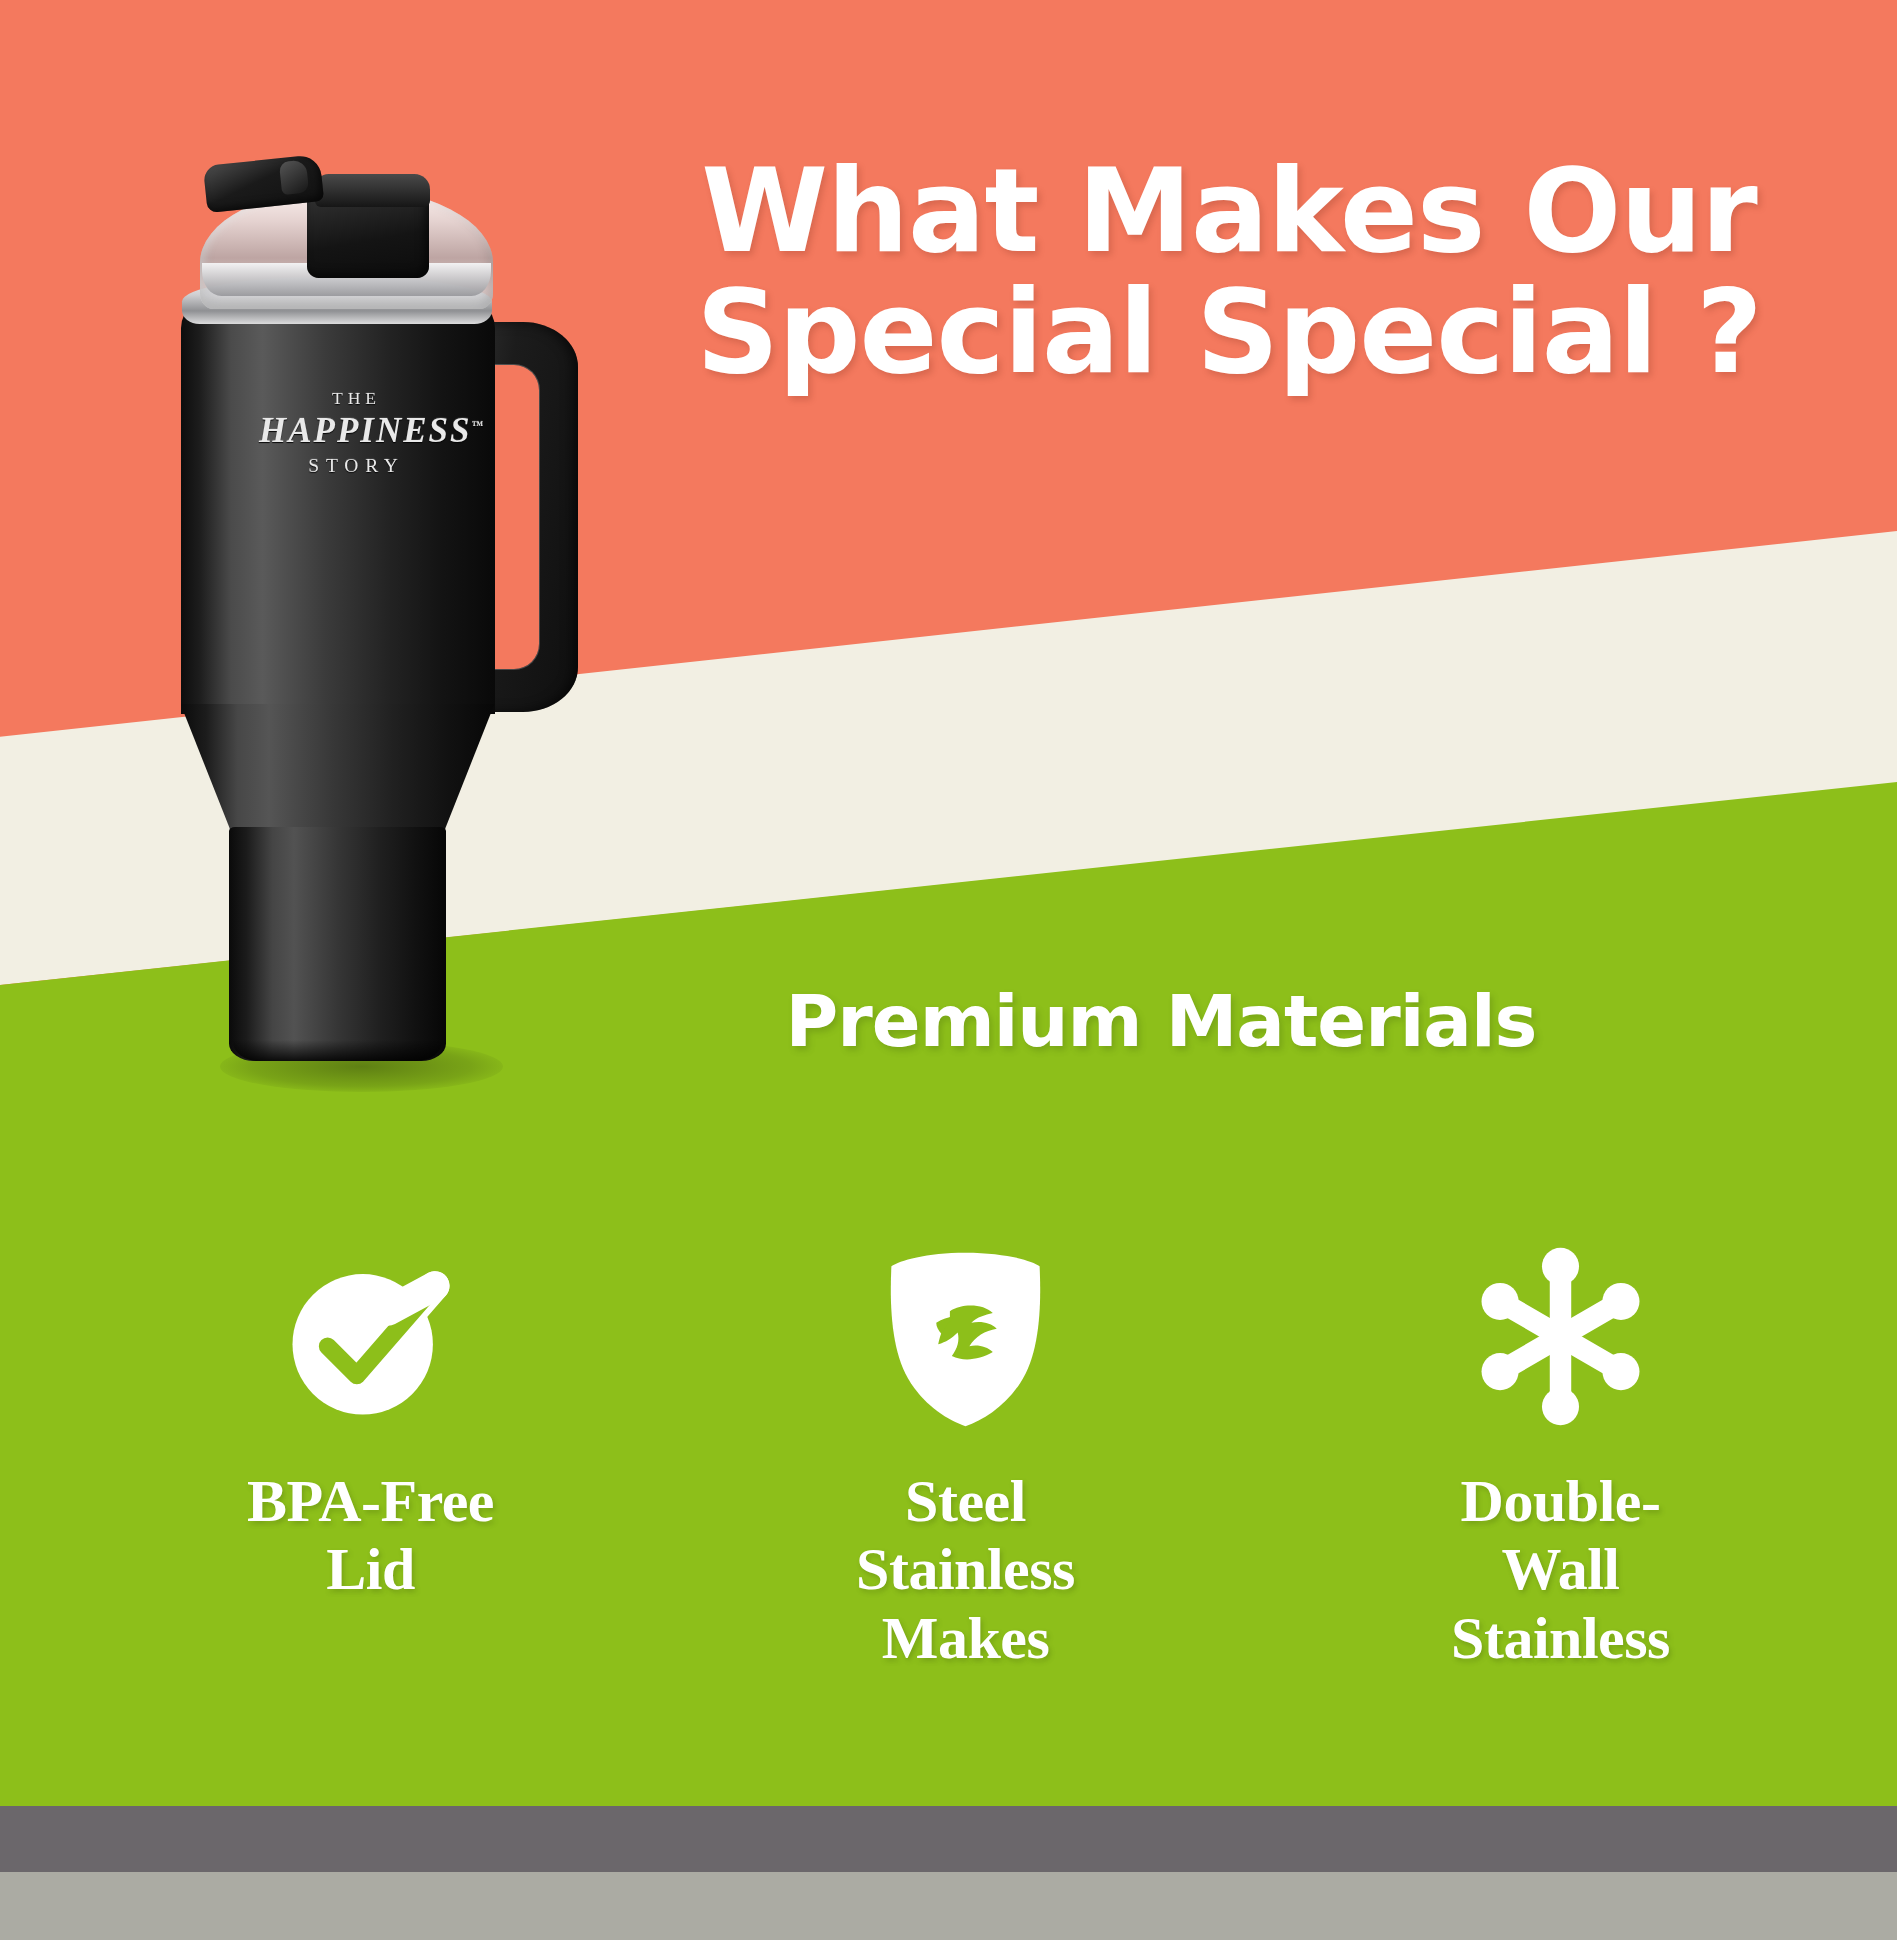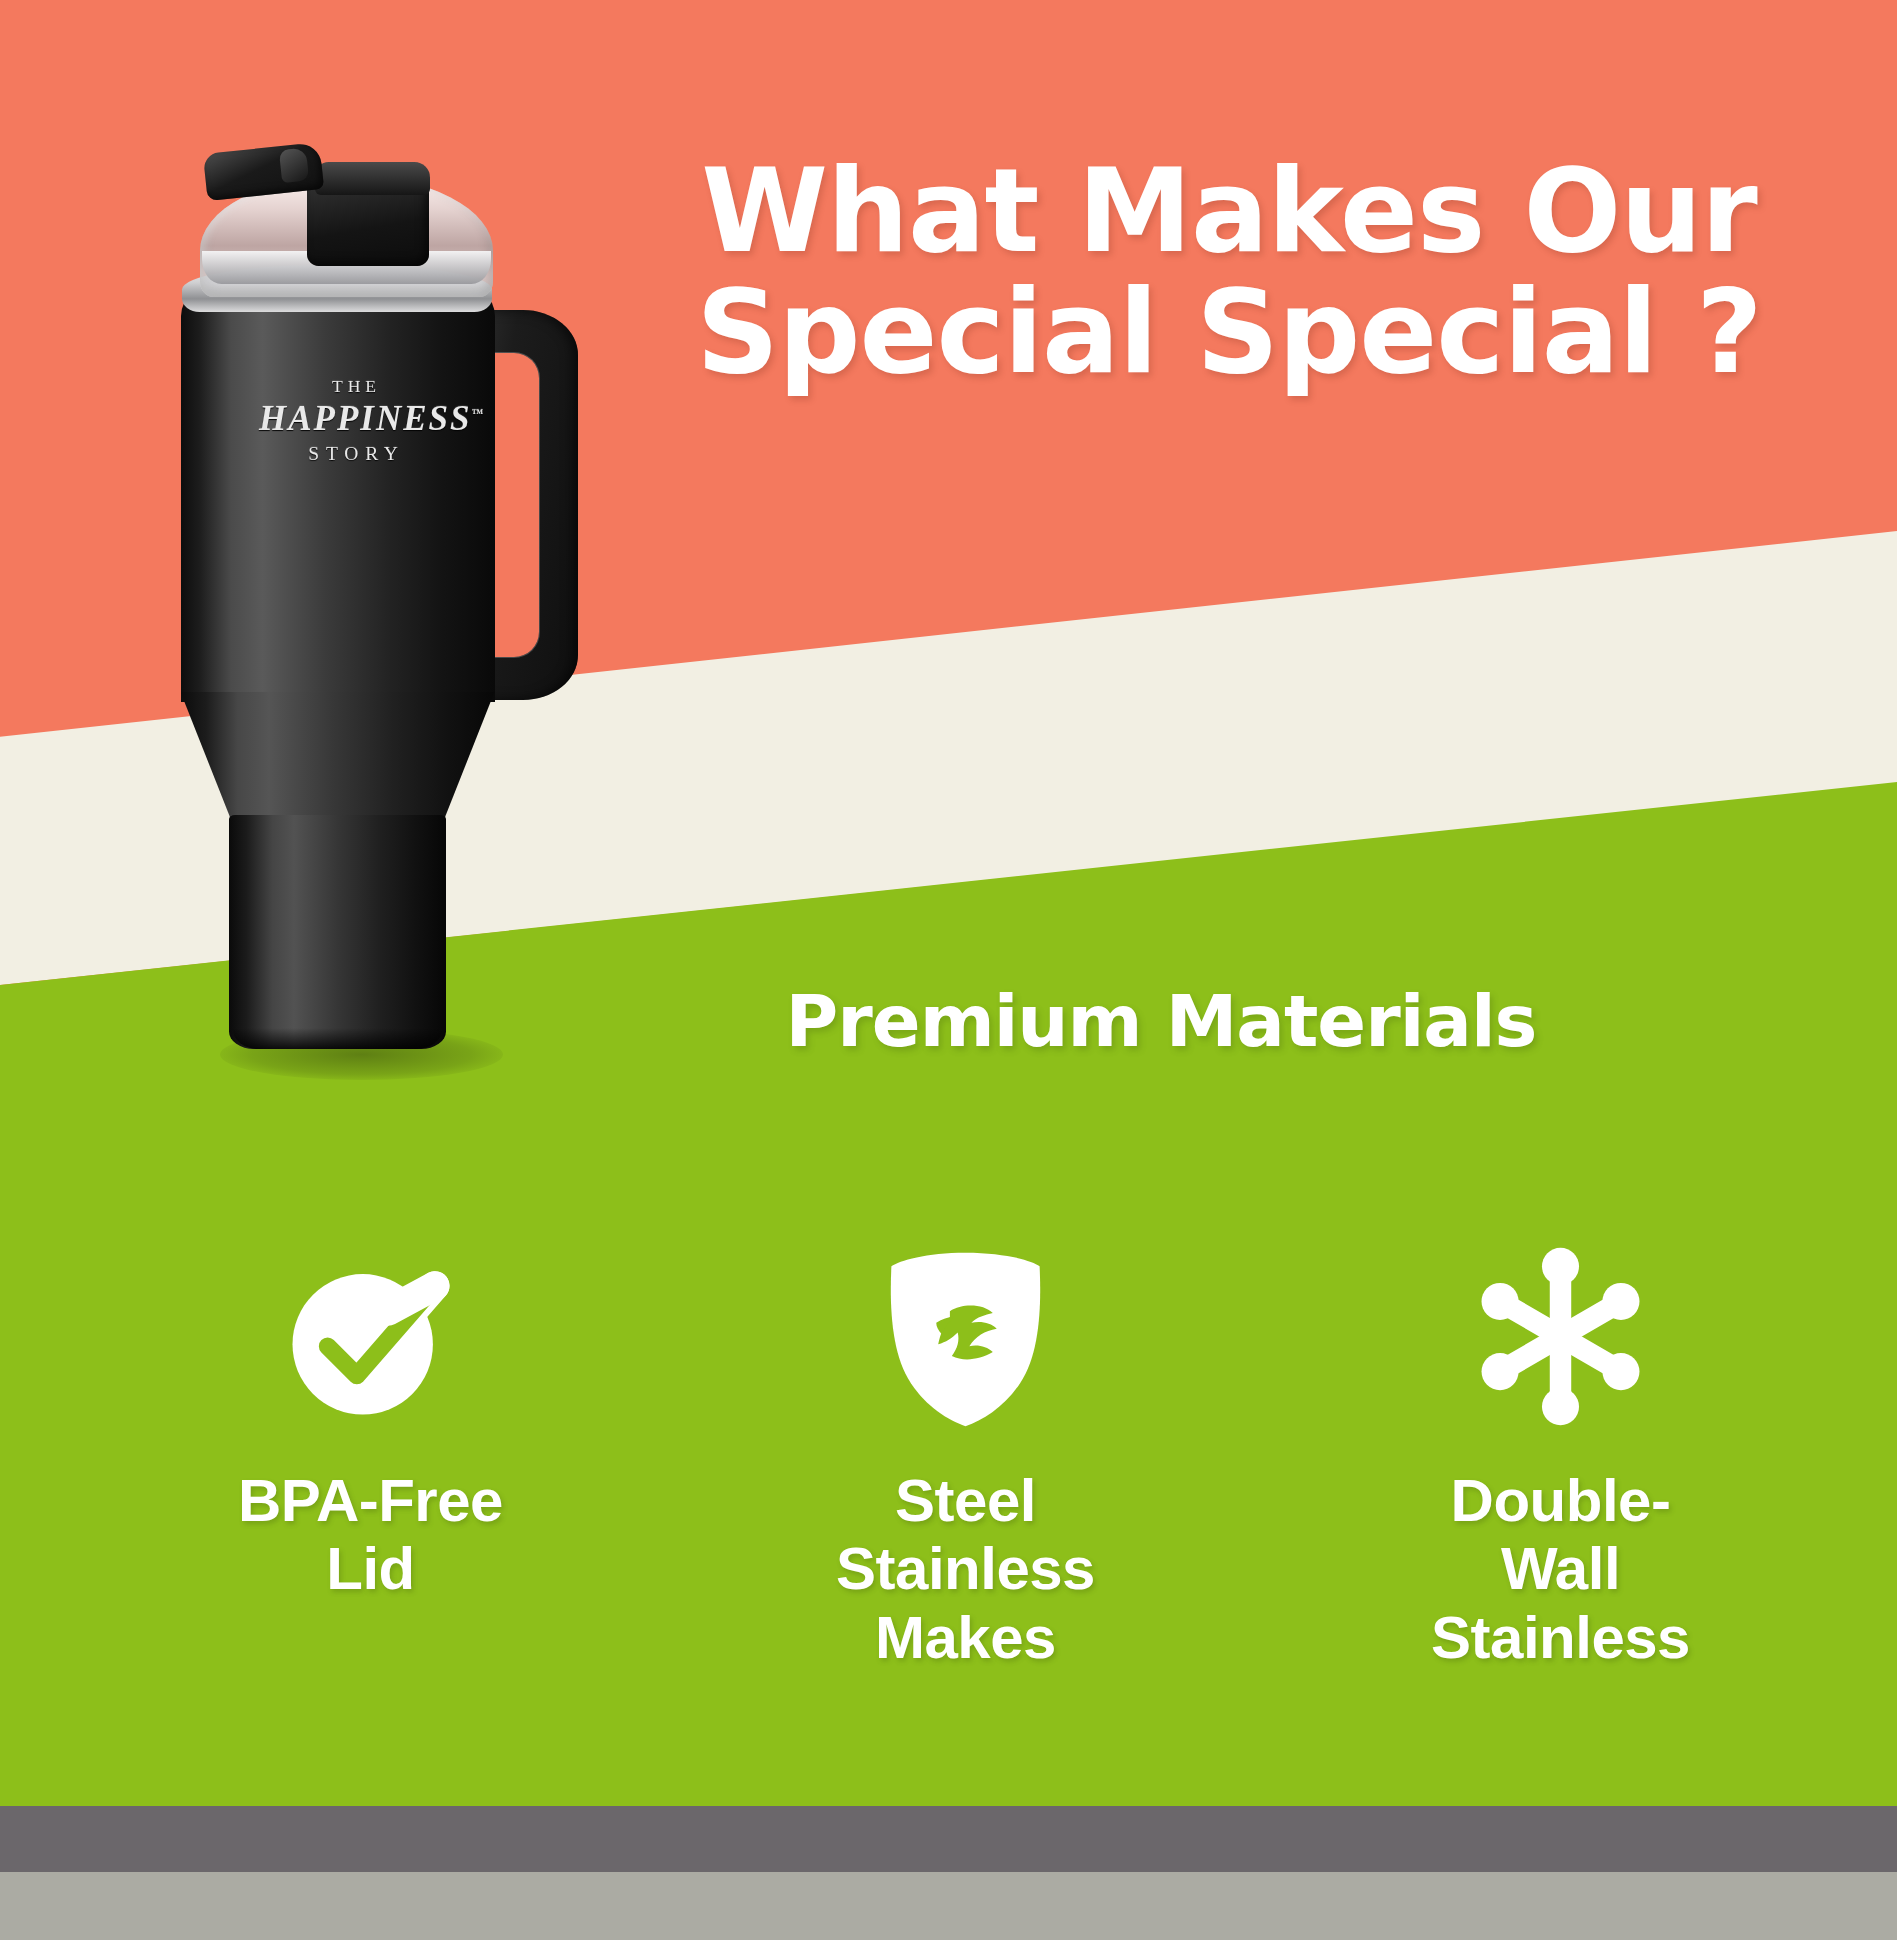--- a/index.html
+++ b/index.html
@@ -52,21 +52,21 @@
   .band-gray-light {
     top: 1872px;
     height: 68px;
     background: #ABABA3;
   }
 
   
   #tumbler {
     position: absolute;
     left: 200px;
-    top: 146px;
+    top: 158px;
     width: 507px;
     height: 975px;
   }
 
   .tumbler-shadow {
     position: absolute;
     left: 19.5px;
     top: 883px;
     width: 283px;
     height: 51px;
@@ -316,21 +316,21 @@
   .feature-icon {
     height: 195px;
     display: flex;
     align-items: center;
     justify-content: center;
   }
   .feature-label {
     margin-top: 33px;
     text-align: center;
     color: #ffffff;
-    font-family: Liberation Sans, sans-serif;
+    font-family: Liberation Serif, serif;
     font-weight: bold;
     font-size: 60px;
     line-height: 1.14;
     letter-spacing: -0.5px;
     text-shadow: 2px 2.9px 4.9px rgba(60,90,10,.28);
   }
   .feature-label span { display: block; }
 </style>
 </head>
 <body>

